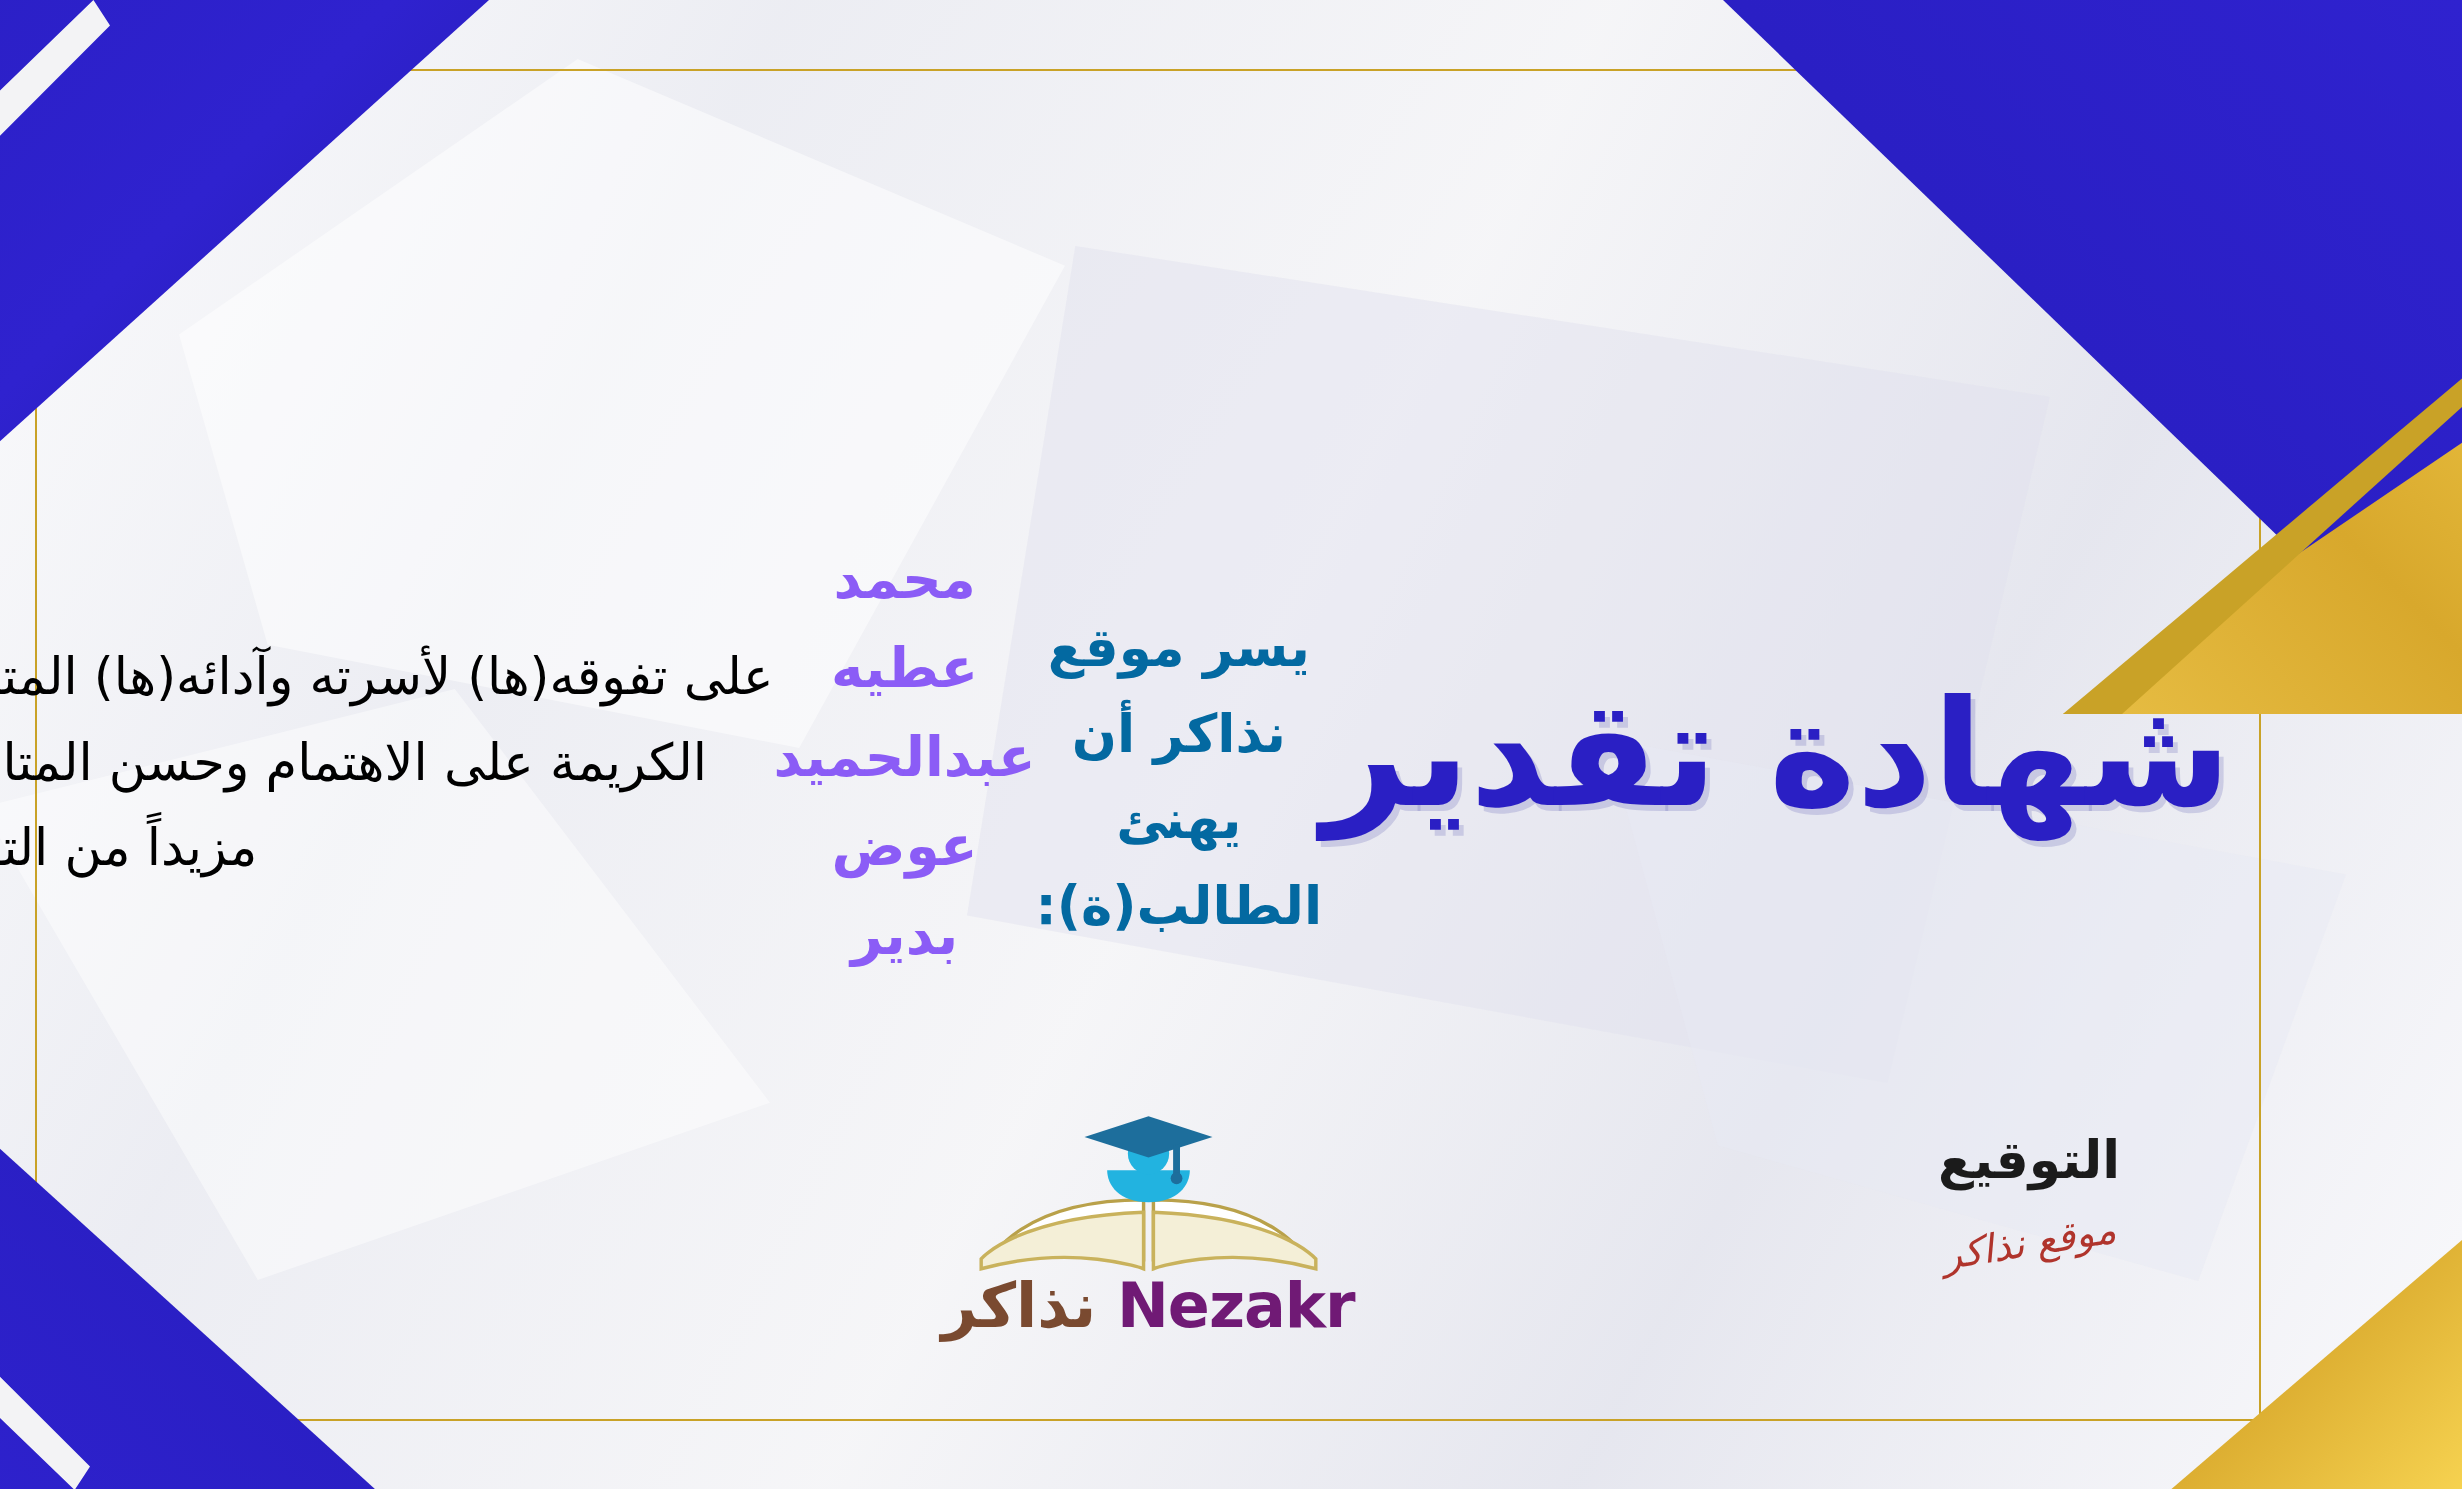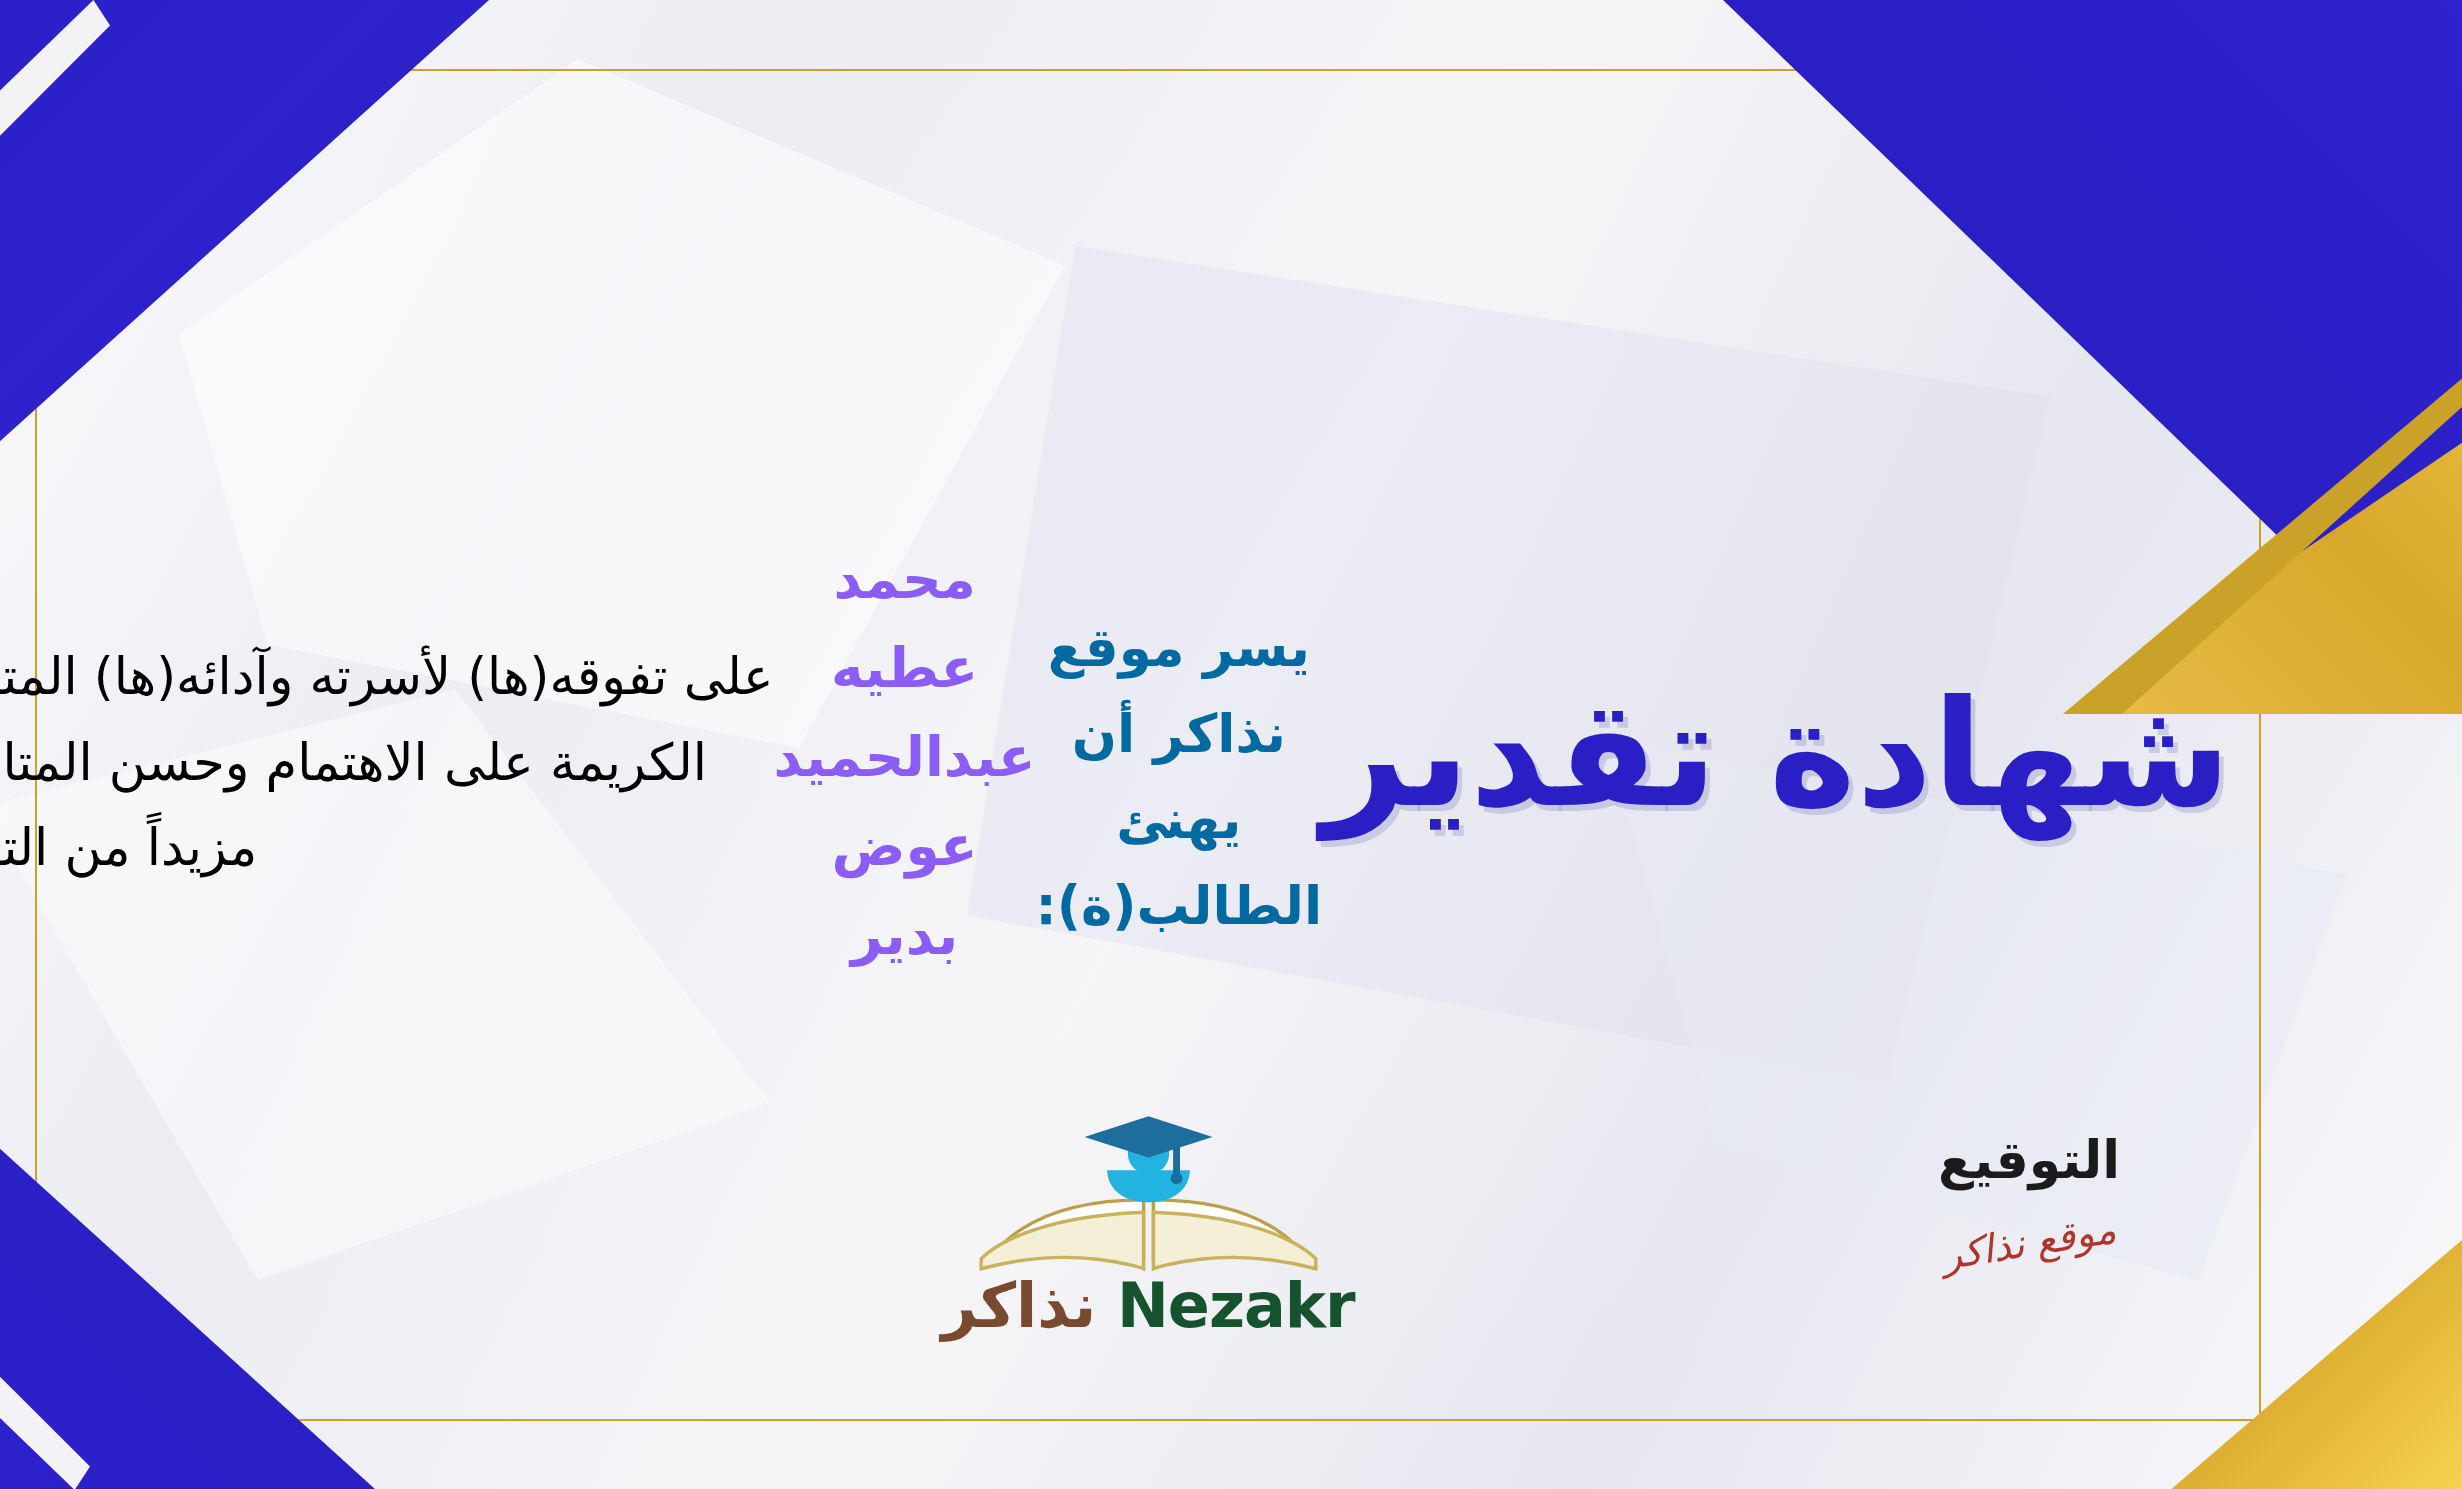--- a/index.html
+++ b/index.html
@@ -241,21 +241,21 @@
     display: block;
   }
   .logo-word {
     margin-top: -4.9px;
     font-size: 62px;
     font-weight: bold;
     color: #7a4a30;
     letter-spacing: -1px;
     direction: rtl;
   }
-  .logo-word .lat { color: #14532d; }
+  .logo-word .lat { color: #701a75; }
 </style>
 </head>
 <body>
 
 <div class="certificate">
 
   <div class="bg-wash"></div>
   <div class="facet f1"></div>
   <div class="facet f2"></div>
   <div class="facet f3"></div>

